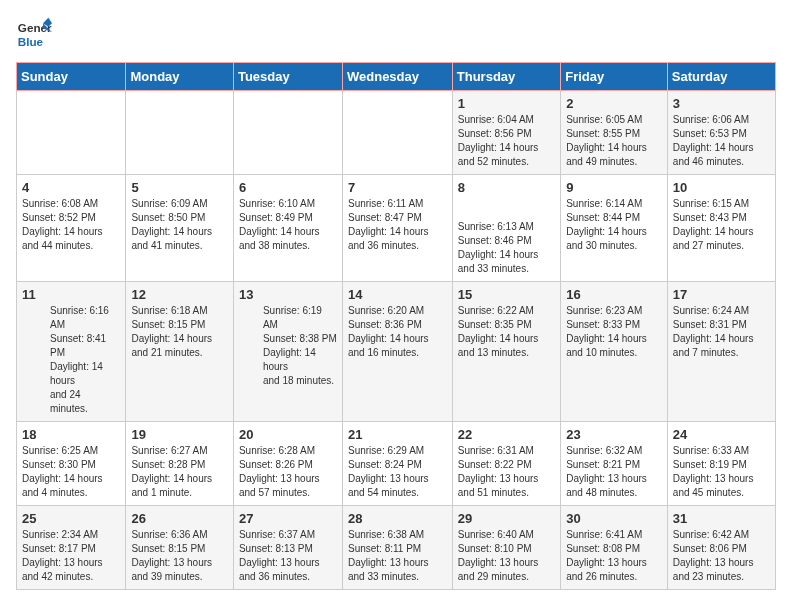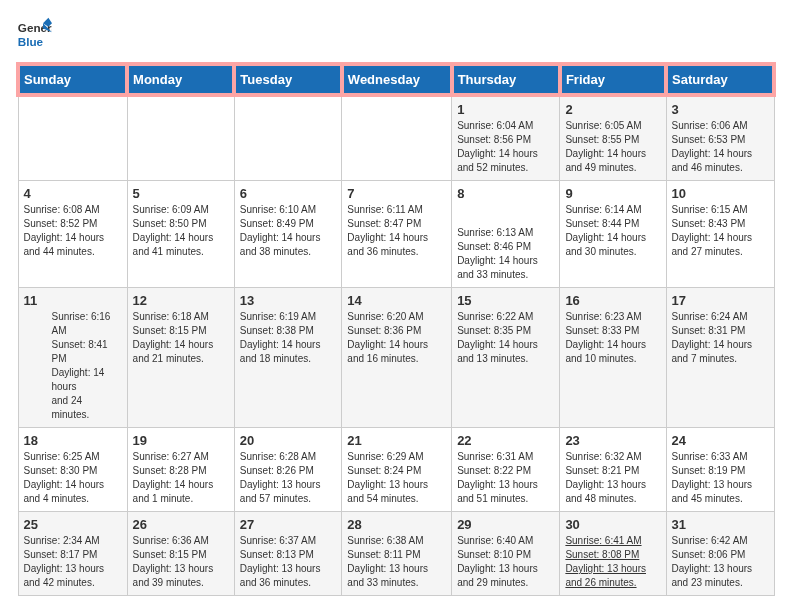--- a/index.html
+++ b/index.html
@@ -42,21 +42,21 @@
       width: 100%;
       border-collapse: collapse;
     }
     thead tr th {
       background: #1a6db5;
       color: #fff;
       font-size: 13px;
       font-weight: bold;
       padding: 6px 4px;
       text-align: left;
-      border: 4px solid #fca5a5;
+      border: 1px solid #fca5a5;
     }
     tbody tr td {
       vertical-align: top;
       border: 1px solid #ccc;
       padding: 5px 5px;
       font-size: 10.5px;
       color: #333;
       width: 113px;
       height: 80px;
       background: #fff;
@@ -202,21 +202,21 @@
         </td>
         <td>
           <span class="day-number">12</span>
           <div class="day-info" style="white-space: pre-line;">Sunrise: 6:18 AM
 Sunset: 8:15 PM
 Daylight: 14 hours
 and 21 minutes.</div>
         </td>
         <td>
           <span class="day-number">13</span>
-          <div class="day-info" style="white-space: pre-line;">Sunrise: 6:19 AM
+          <div class="day-info" style="white-space: pre-line; margin-left: 24px;">Sunrise: 6:19 AM
 Sunset: 8:38 PM
 Daylight: 14 hours
 and 18 minutes.</div>
         </td>
         <td>
           <span class="day-number">14</span>
           <div class="day-info" style="white-space: pre-line;">Sunrise: 6:20 AM
 Sunset: 8:36 PM
 Daylight: 14 hours
 and 16 minutes.</div>
@@ -325,21 +325,21 @@
         </td>
         <td>
           <span class="day-number">29</span>
           <div class="day-info" style="white-space: pre-line;">Sunrise: 6:40 AM
 Sunset: 8:10 PM
 Daylight: 13 hours
 and 29 minutes.</div>
         </td>
         <td>
           <span class="day-number">30</span>
-          <div class="day-info" style="white-space: pre-line; text-decoration: underline;">Sunrise: 6:41 AM
+          <div class="day-info" style="white-space: pre-line;">Sunrise: 6:41 AM
 Sunset: 8:08 PM
 Daylight: 13 hours
 and 26 minutes.</div>
         </td>
         <td>
           <span class="day-number">31</span>
           <div class="day-info" style="white-space: pre-line;">Sunrise: 6:42 AM
 Sunset: 8:06 PM
 Daylight: 13 hours
 and 23 minutes.</div>

